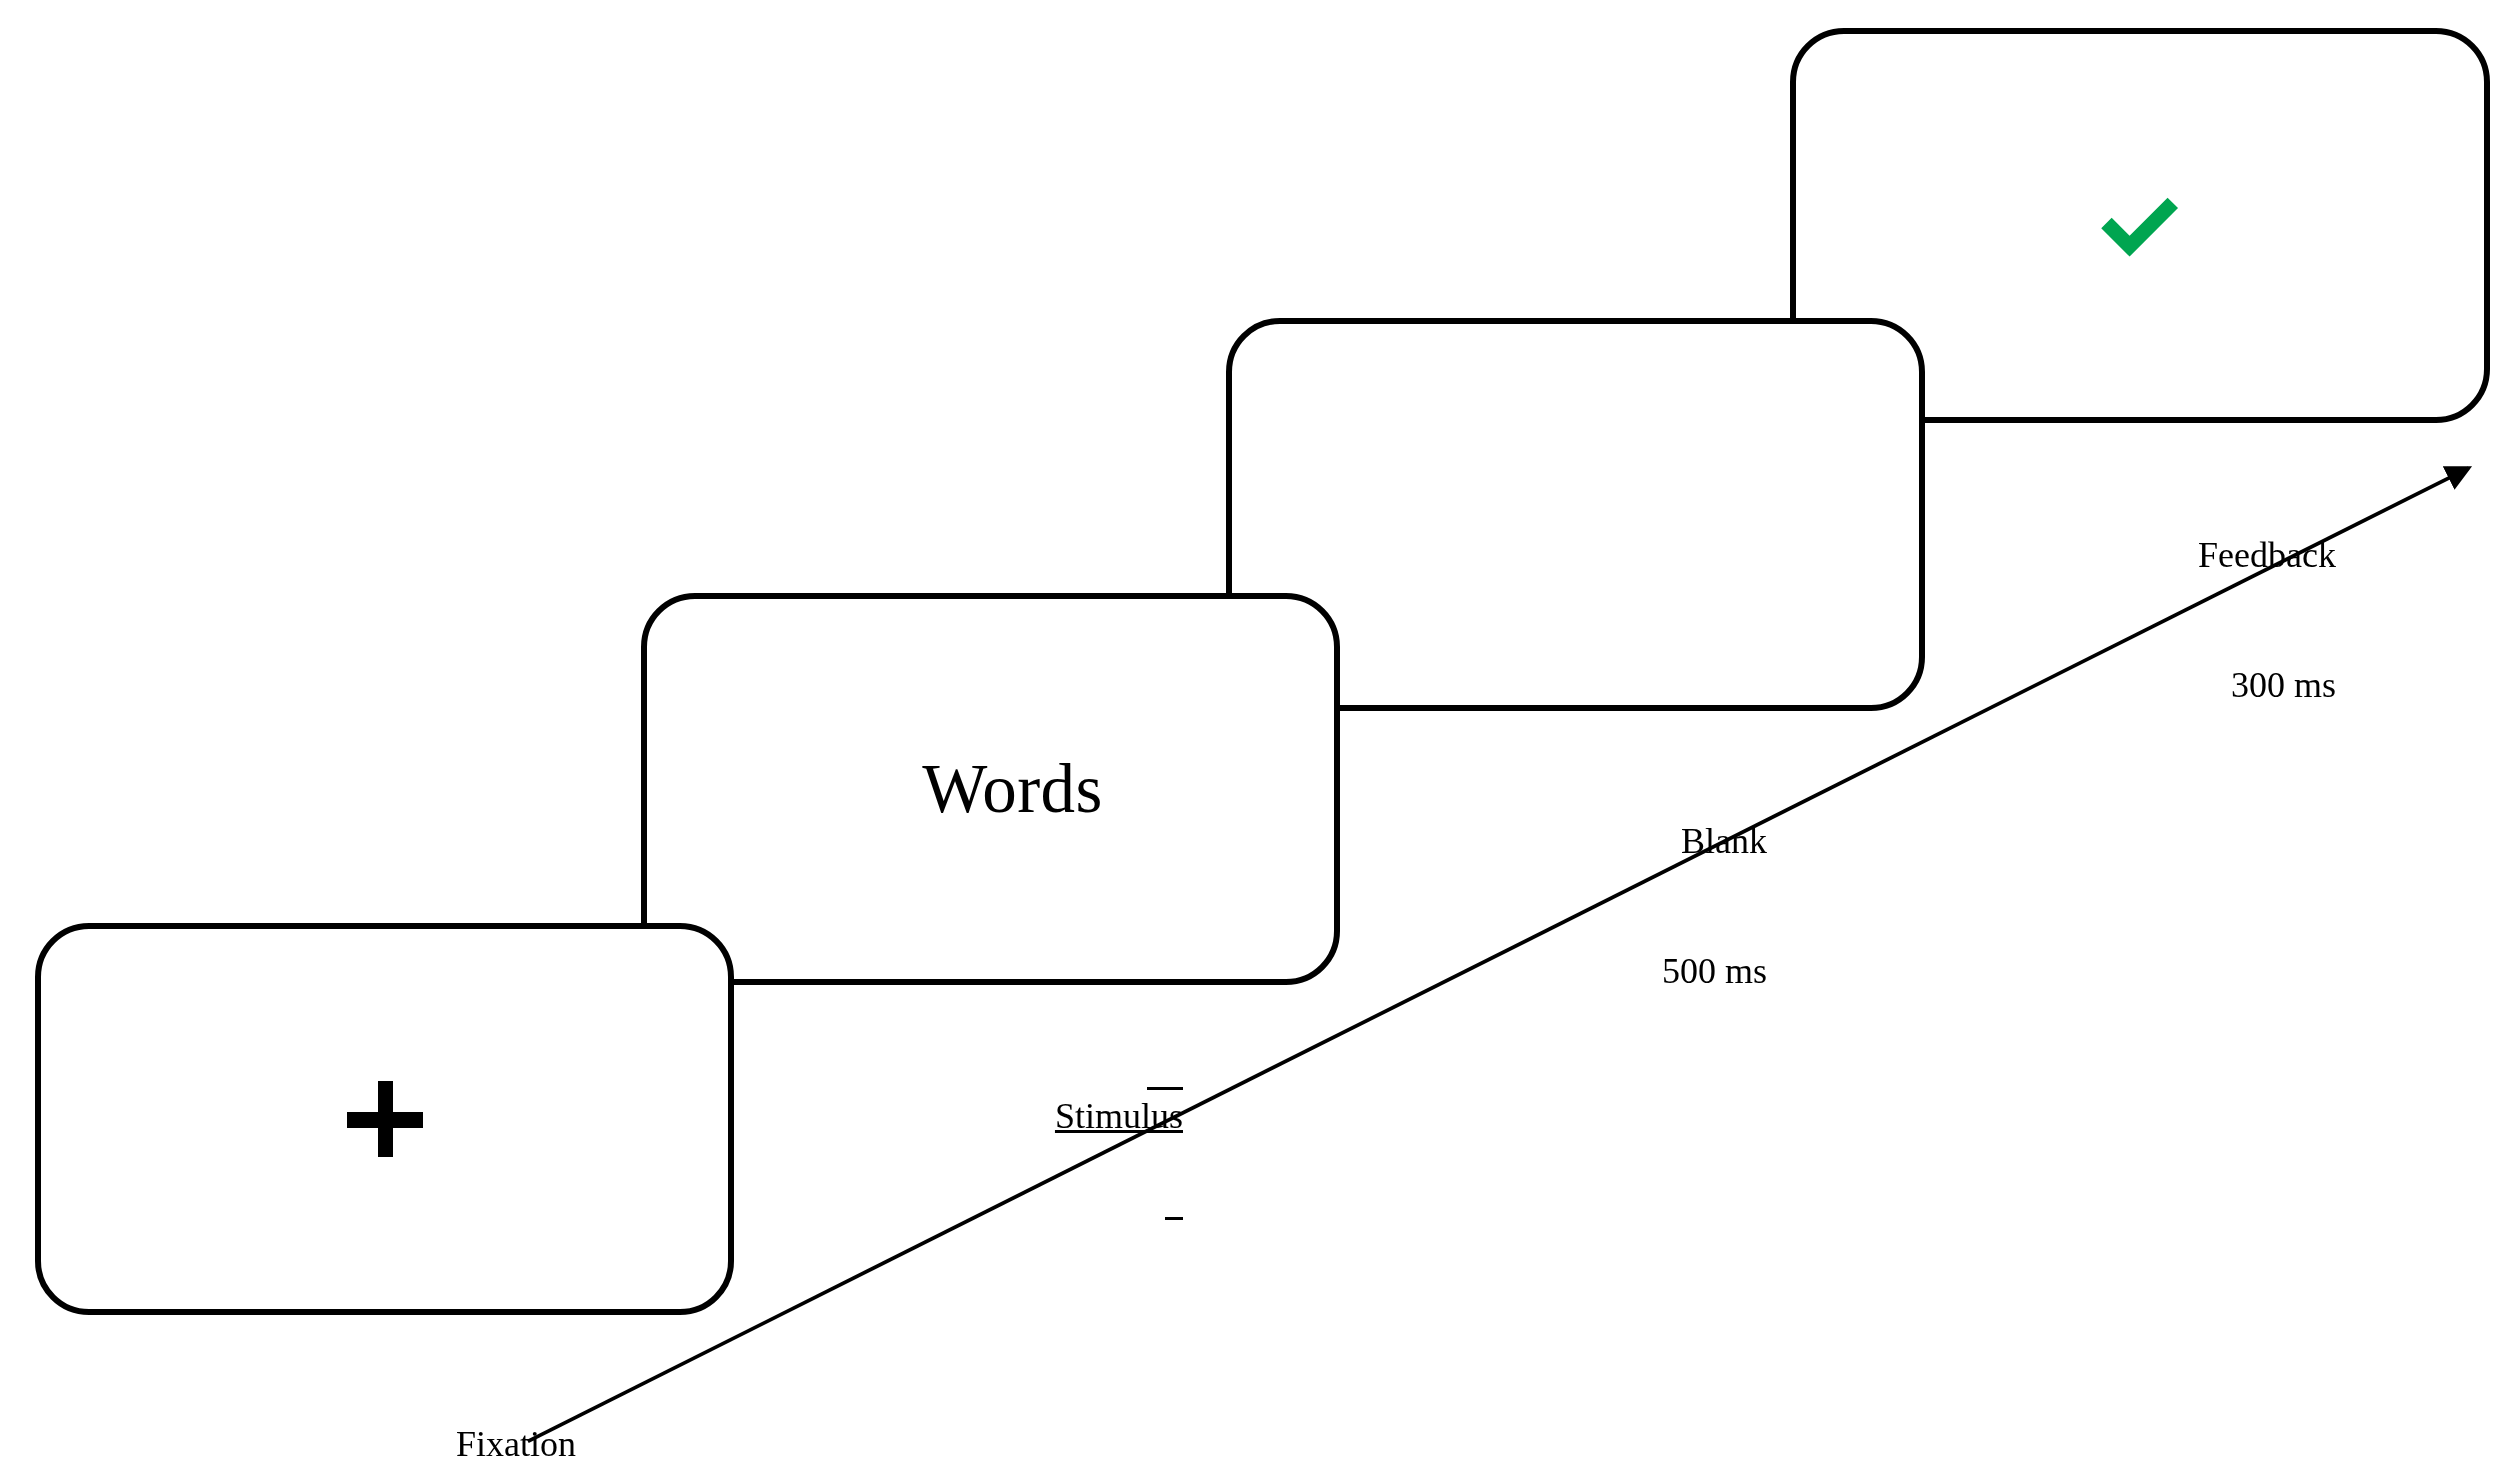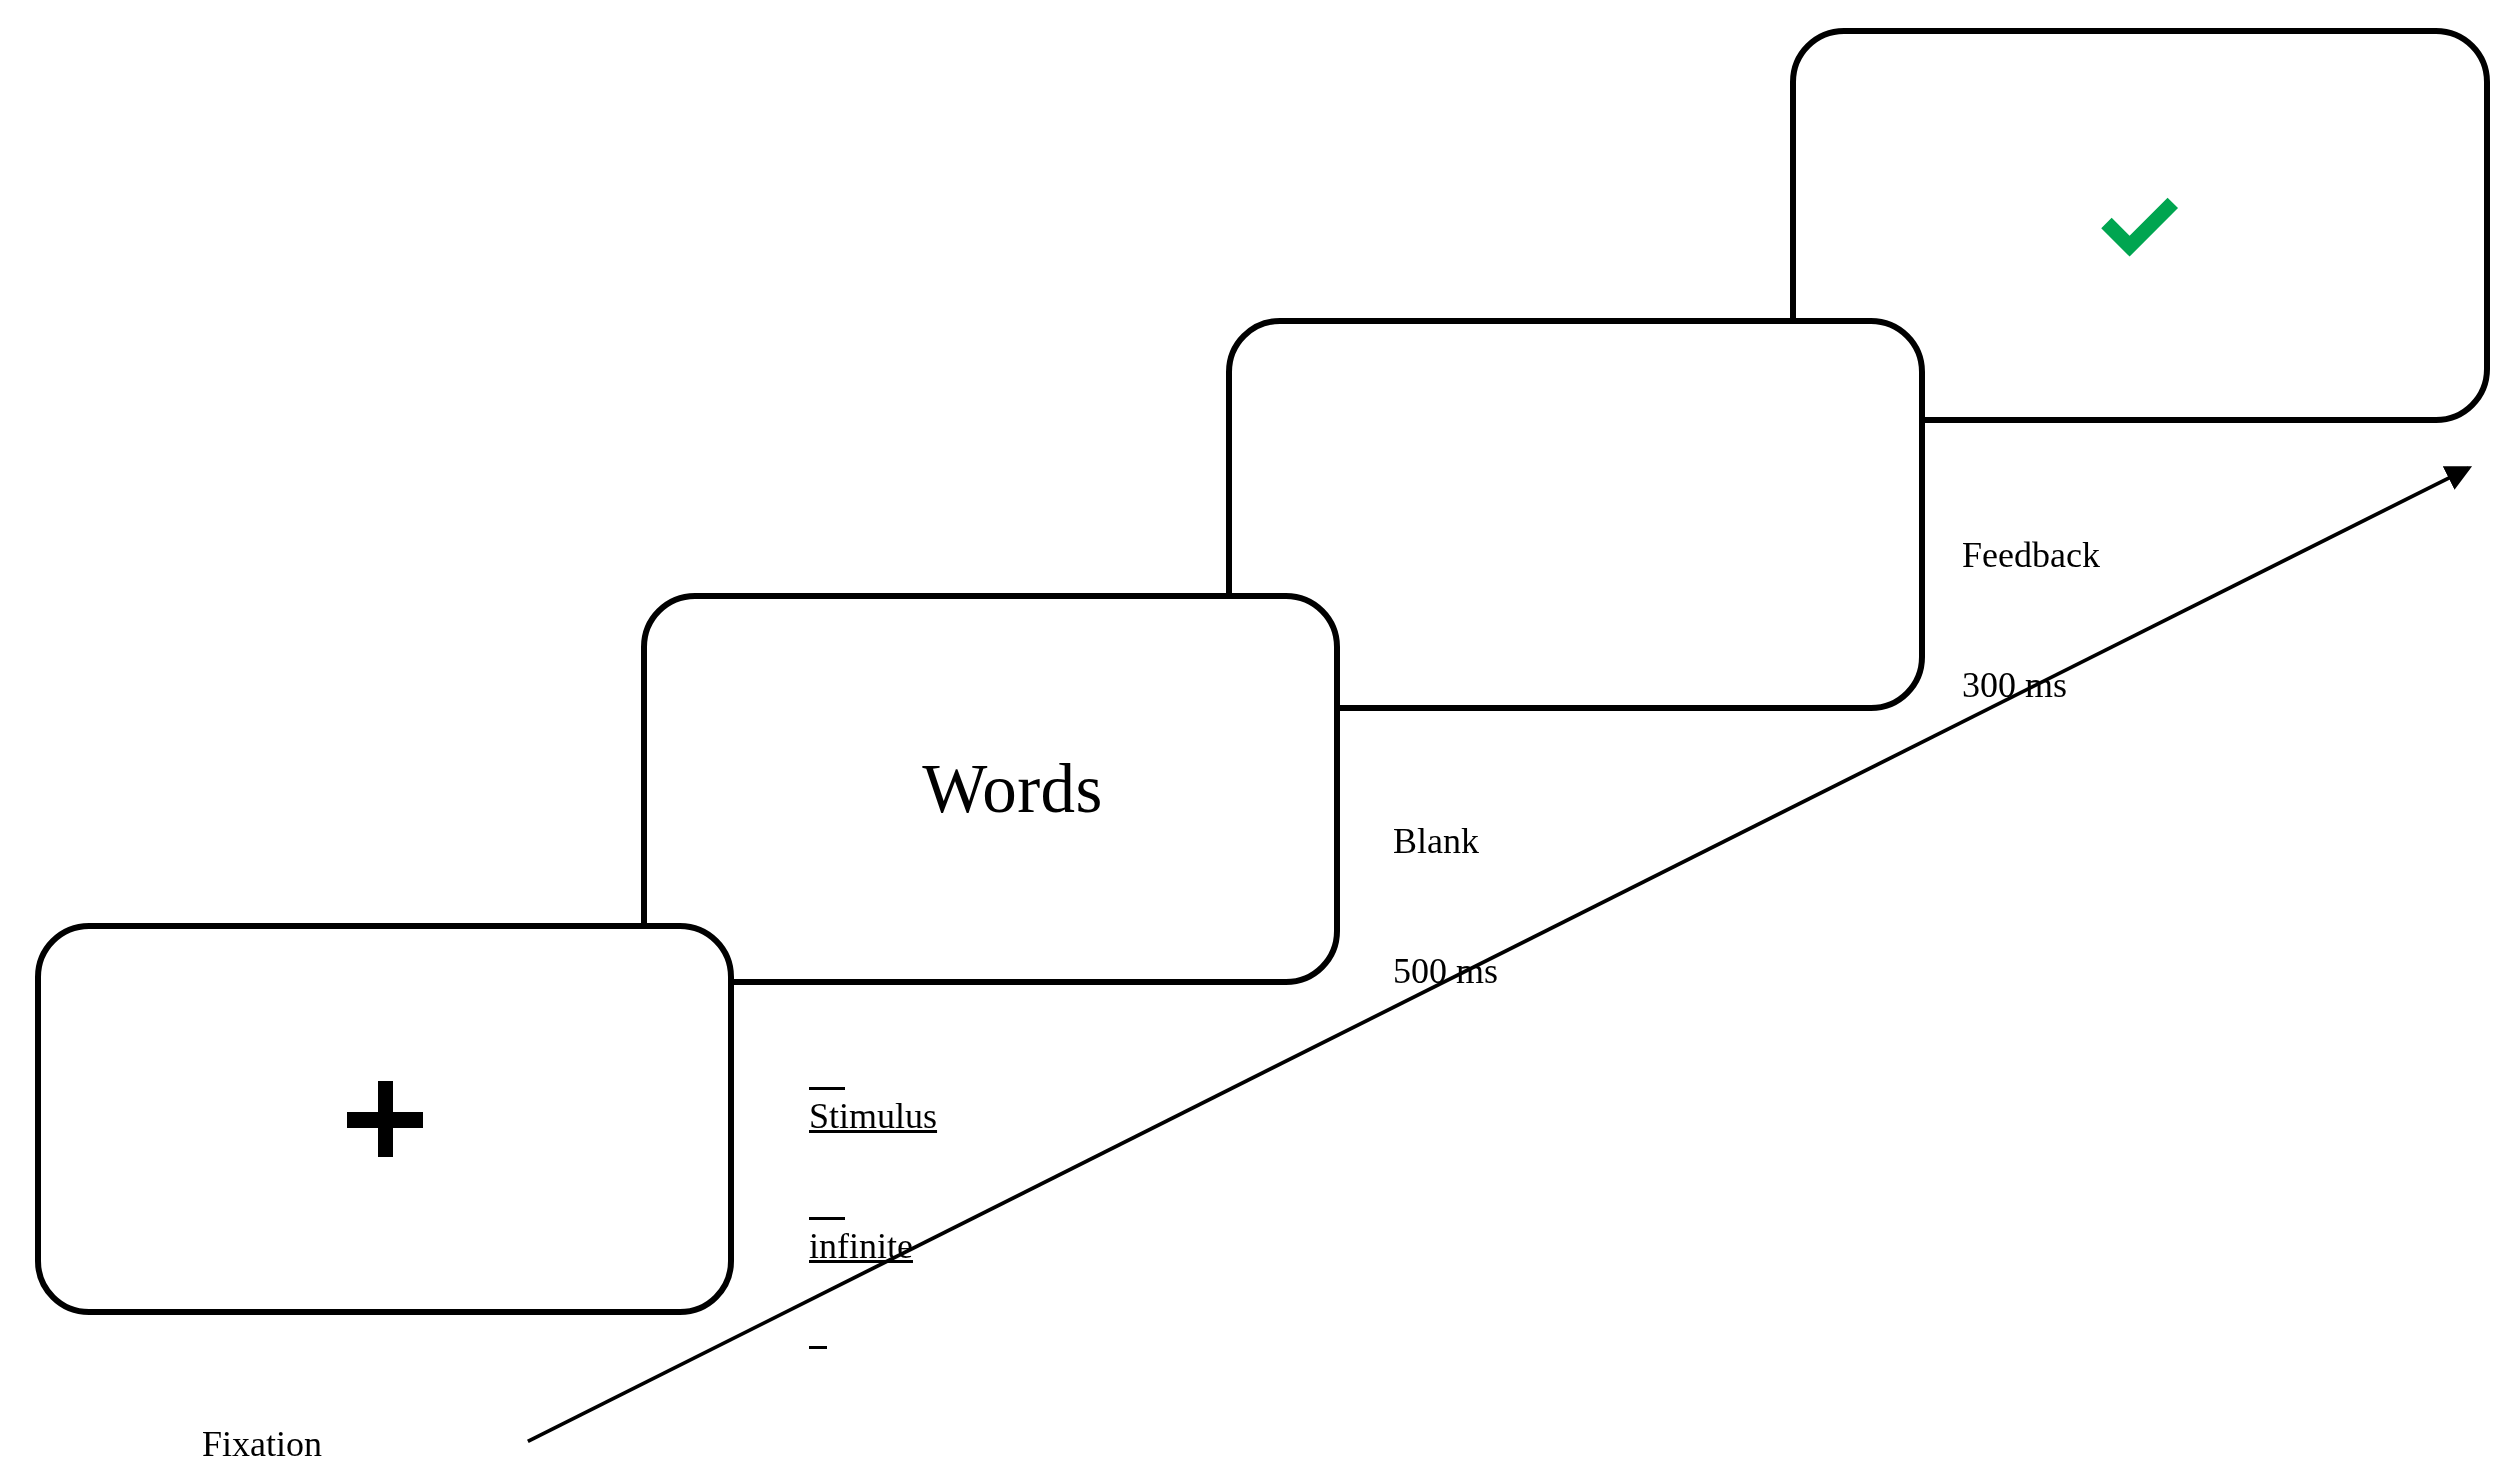--- a/index.html
+++ b/index.html
@@ -70,21 +70,21 @@
   
   .check-wrap {
     width: 90px;
     height: 82px;
     display: block;
   }
 
   
   .caption {
     position: absolute;
-    text-align: left;
+    text-align: right;
     font-size: 36px;
     line-height: 1.20;
     color: #000000;
     white-space: pre;
     z-index: 60;
   }
   .caption .cap-line { display: block; }
 
   #caption-fixation { left: 202px;  top: 1337px; width: 374px; }
   #caption-stimulus { left: 809px; top: 1009px; width: 374px; text-decoration: underline; }
@@ -139,21 +139,20 @@
     </div>
   </div>
 
   <div class="caption" id="caption-fixation">
     <span class="cap-line">Fixation</span>
     
   </div>
 
   <div class="caption" id="caption-stimulus">
     <span class="cap-line">Stimulus</span>
-    <span class="cap-line">infinite</span>
   </div>
 
   <div class="caption" id="caption-blank">
     <span class="cap-line">Blank</span>
     <span class="cap-line">500 ms</span>
   </div>
 
   <div class="caption" id="caption-feedback">
     <span class="cap-line">Feedback</span>
     <span class="cap-line">300 ms</span>

